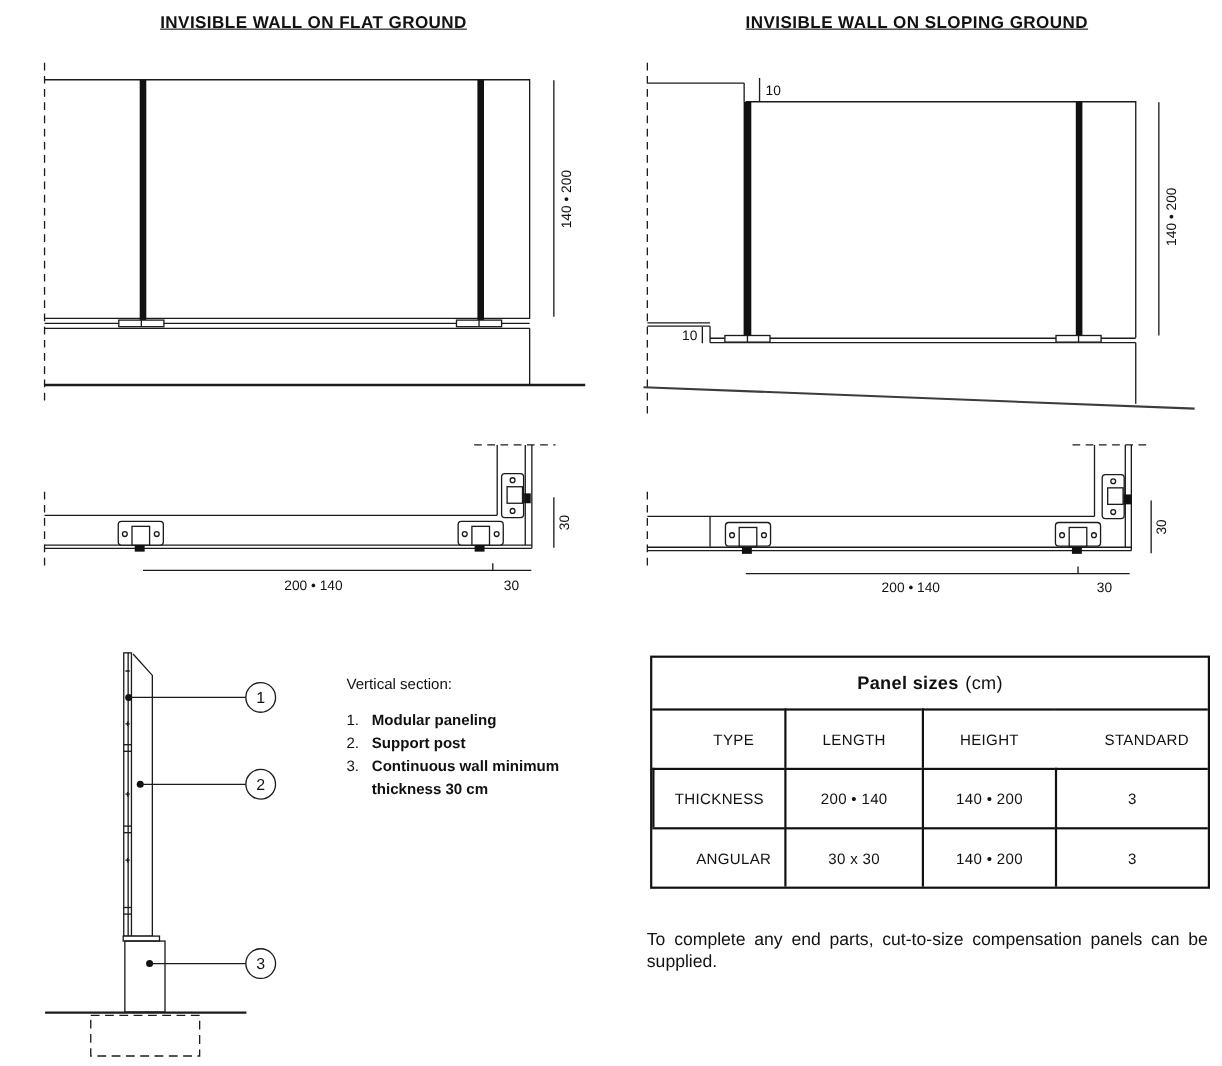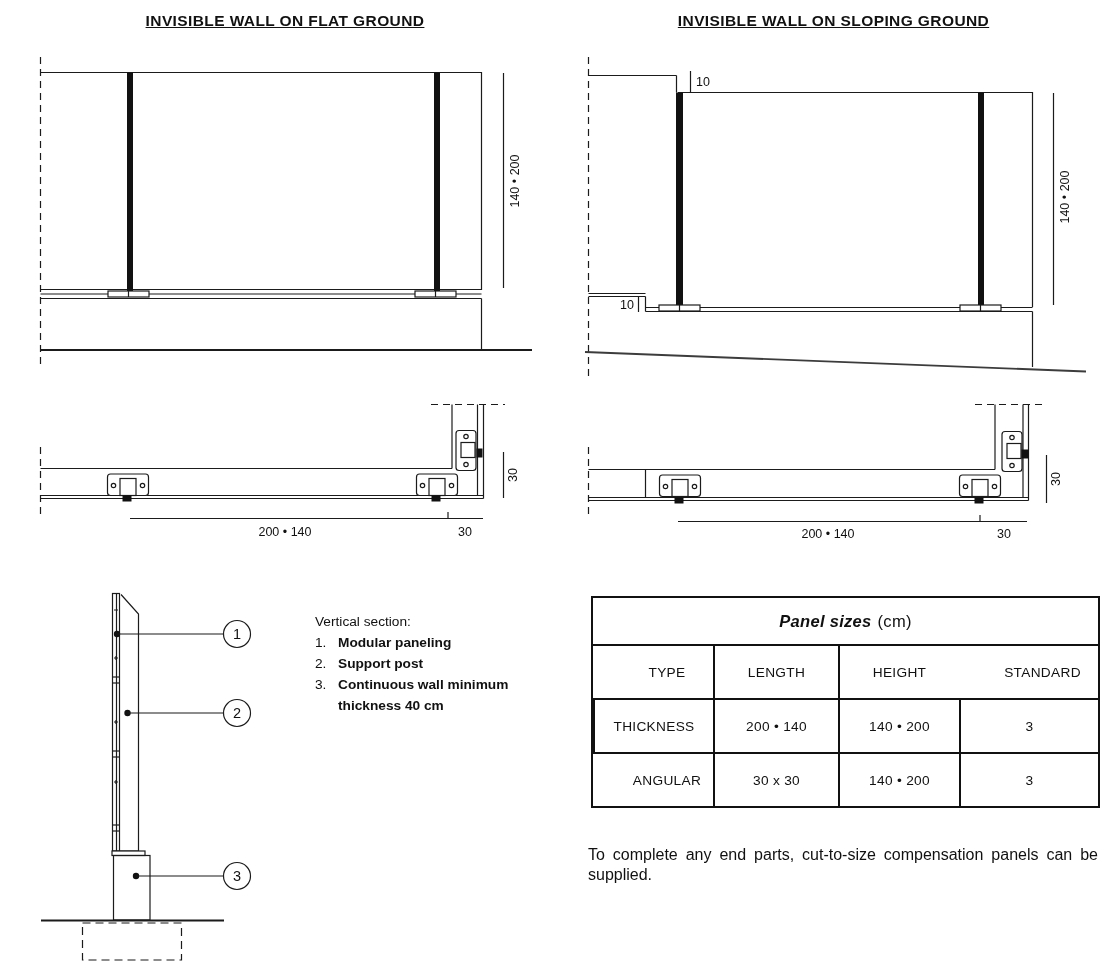--- a/index.html
+++ b/index.html
@@ -14,33 +14,33 @@
   svg .dash{stroke-dasharray:7 5;}
   svg .dash2{stroke-dasharray:8 5;}
   svg .blk{fill:#111;stroke:none;}
   svg .wht{fill:#fff;stroke:#1b1b1b;}
   svg .thick{stroke-width:2.1;}
   svg .slope{stroke-width:1.9;stroke:#3c3c3c;}
   svg text{font-family:"Liberation Sans","DejaVu Sans",sans-serif;font-size:12.5px;
            fill:#111;stroke:none;}
   svg text.cnum{font-size:14.5px;}
   .legend{position:absolute;left:315px;top:611px;width:222px;font-size:13.7px;line-height:21px;}
-  .legend-title{margin-bottom:0;}
+  .legend-title{margin-bottom:12px;}
   .legend-item{display:flex;}
   .legend-item .n{width:23px;flex:none;}
   .legend-item .t{width:185px;font-weight:bold;}
   .ptable{position:absolute;left:591px;top:596px;width:505px;border:2px solid #111;
           display:grid;grid-template-columns:120px 125px 121px 1fr;font-size:13.7px;
           letter-spacing:.3px;}
   .ptable .cell{display:flex;align-items:center;justify-content:center;height:52px;
                 border-top:2px solid #111;border-left:2px solid #111;text-align:center;}
   .ptable .cell.c0{border-left:none;padding-left:28px;}
   .ptable .t-title{grid-column:1/5;height:46px;display:flex;align-items:center;
                    justify-content:center;font-size:16.5px;}
-  .ptable .t-title .b{font-weight:bold;font-style:italic;}
+  .ptable .t-title .b{font-weight:bold;}
   .ptable .t-title .u{font-weight:normal;margin-left:6px;}
   .notes{position:absolute;left:588px;top:845px;width:510px;font-size:16px;line-height:19.5px;
          text-align:justify;}
   .notes p{margin:0 0 19px 0;}
 </style>
 </head>
 <body>
 
 <div class="title" id="title-flat">INVISIBLE WALL ON FLAT GROUND</div>
 <div class="title" id="title-slope">INVISIBLE WALL ON SLOPING GROUND</div>
@@ -197,21 +197,21 @@
   <div class="legend-item">
     <span class="n">1.</span>
     <span class="t">Modular paneling</span>
   </div>
   <div class="legend-item">
     <span class="n">2.</span>
     <span class="t">Support post</span>
   </div>
   <div class="legend-item">
     <span class="n">3.</span>
-    <span class="t">Continuous wall minimum thickness 40 cm</span>
+    <span class="t">Continuous wall minimum thickness 30 cm</span>
   </div>
 </div>
 
 <div class="ptable">
   <div class="t-title">
     <span class="b">Panel sizes</span>
     <span class="u">(cm)</span>
   </div>
   <div class="cell c0">TYPE</div>
   <div class="cell">LENGTH</div>

